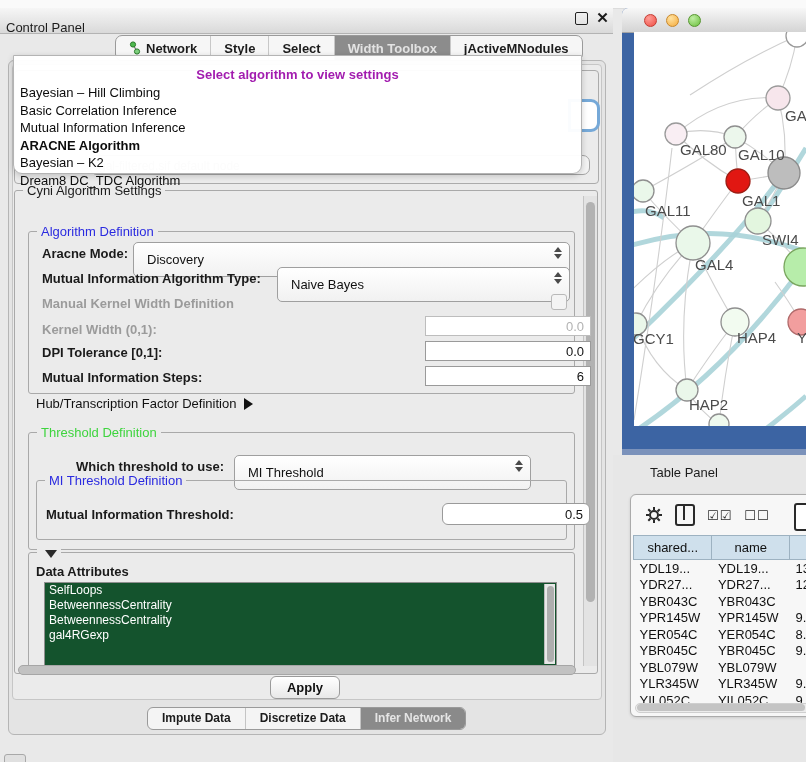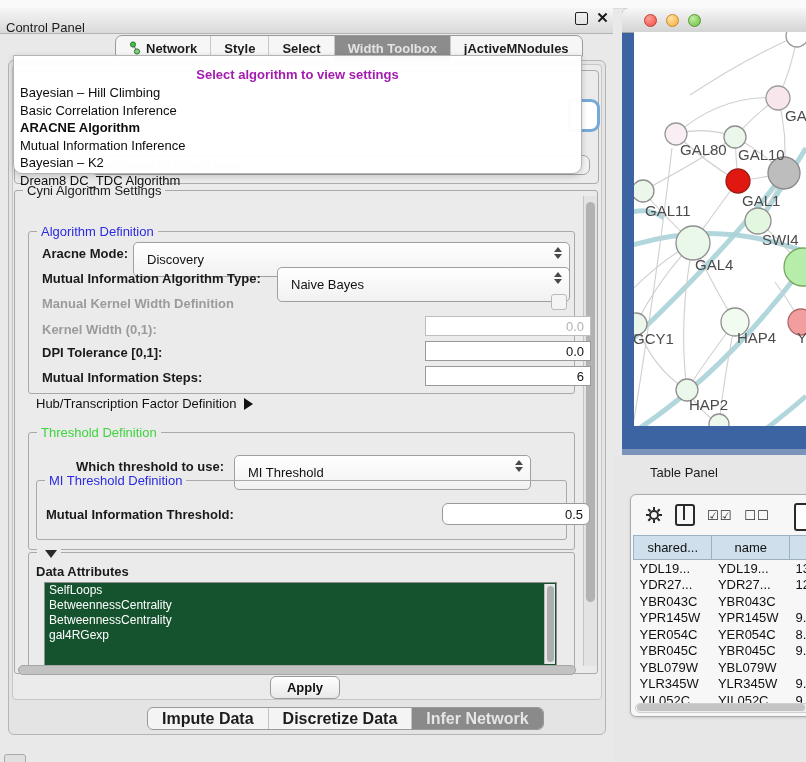--- a/index.html
+++ b/index.html
@@ -85,21 +85,21 @@
   #hscroll .thumb{position:absolute;left:2px;top:0;width:556px;height:8px;background:#c2c2c2;border:1px solid #a6a6a6;border-radius:5px;}
   
   #vscroll{left:583px;top:196px;width:13px;height:470px;background:#e3e3e3;border-left:1px solid #c4c4c4;z-index:3;}
   #vscroll .thumb{position:absolute;left:2px;top:6px;width:9px;height:400px;background:#b2b2b2;border-radius:5px;}
   
   #apply-btn{left:270px;top:676px;width:68px;height:21px;background:linear-gradient(#ffffff,#e8e8e8);
      border:1px solid #9a9a9a;border-radius:6px;font-size:13px;font-weight:bold;color:#111;
      text-align:center;line-height:21px;z-index:3;cursor:default;}
   #bottom-tabs{left:147px;top:707px;height:21px;display:flex;background:#f4f4f4;
      border:1px solid #9a9a9a;border-radius:6px;overflow:hidden;z-index:3;}
-  .btab{padding:0 14px;font-size:16px;font-weight:bold;color:#1c1c1c;line-height:21px;
+  .btab{padding:0 14px;font-size:12px;font-weight:bold;color:#1c1c1c;line-height:21px;
      border-right:1px solid #c4c4c4;white-space:nowrap;}
   .btab:last-child{border-right:none;}
   .btab.sel{background:#8a8a8a;color:#e5e5e5;}
   #corner-btn{left:4px;top:754px;width:20px;height:12px;background:#e0e0e0;border:1px solid #a8a8a8;border-radius:3px;}
   
   #net-win{left:622px;top:8px;width:184px;height:447px;background:#3c64a3;border-radius:6px 0 0 0;}
   #net-titlebar{left:622px;top:8px;width:184px;height:24px;
      background:linear-gradient(#f7f7f7,#d4d4d4);border-bottom:1px solid #a6a6a6;border-radius:6px 0 0 0;}
   .light{position:absolute;top:6px;width:13px;height:13px;border-radius:50%;box-sizing:border-box;}
   #light-red{left:22px;background:radial-gradient(circle at 35% 30%,#ff9d97,#ee4f44);border:1px solid #c43c33;}
@@ -163,22 +163,22 @@
     <div class="tab">
       <span>jActiveMNodules</span>
     </div>
   </div>
 
 <div class="abs" id="algo-menu">
   <div id="algo-placeholder">Select algorithm to view settings</div>
   <div id="algo-items">
       <div class="algo-item">Bayesian – Hill Climbing</div>
       <div class="algo-item">Basic Correlation Inference</div>
+      <div class="algo-item">Mutual Information Inference</div>
       <div class="algo-item bold">ARACNE Algorithm</div>
-      <div class="algo-item">Mutual Information Inference</div>
       <div class="algo-item">Bayesian – K2</div>
       <div class="algo-item">Dream8 DC_TDC Algorithm</div>
     </div>
 </div>
 
 <div class="abs group" id="grp-settings">
   <span class="group-title t-black">Cyni Algorithm Settings</span>
 </div>
 <div class="abs" id="vscroll">
     <div class="thumb"></div>

